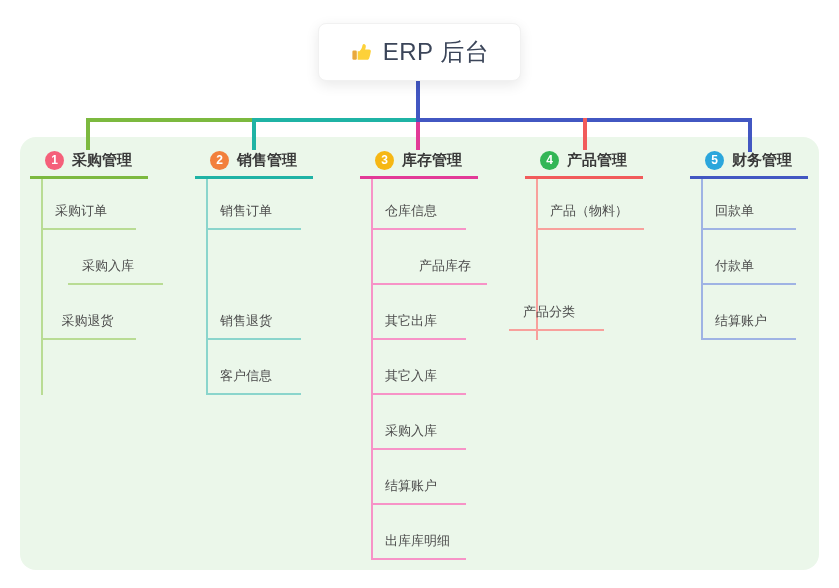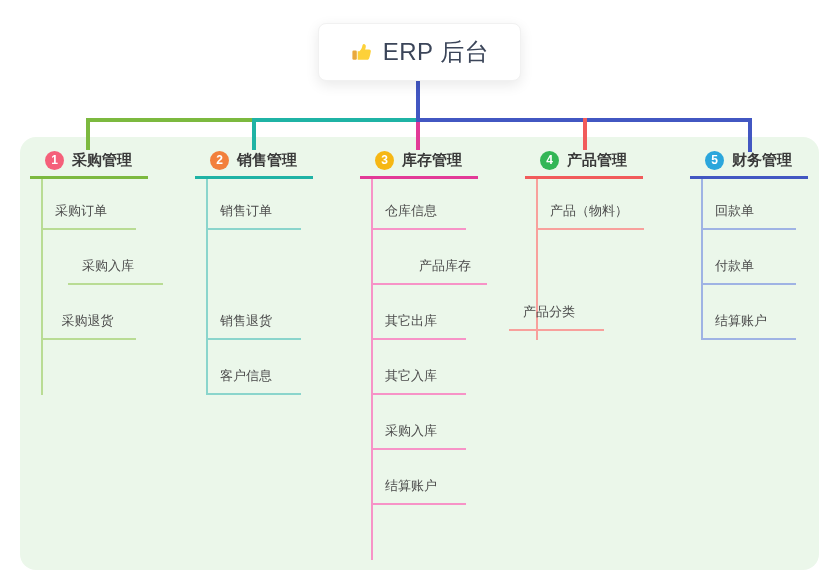--- a/index.html
+++ b/index.html
@@ -63,20 +63,21 @@
     <span class="badge" style="background-color: rgb(246, 183, 20);">3</span>
     <span>库存管理</span>
   </div>
   <div class="trunk" style="left: 371px; top: 179px; height: 381px; background: rgb(247, 147, 199);"></div>
   <div class="child" style="left: 371px; top: 202px; border-bottom-color: rgb(247, 147, 199);">仓库信息</div>
   <div class="child" style="left: 371px; top: 257px; border-bottom-color: rgb(247, 147, 199); padding-left: 48px;">产品库存</div>
   <div class="child" style="left: 371px; top: 312px; border-bottom-color: rgb(247, 147, 199);">其它出库</div>
   <div class="child" style="left: 371px; top: 367px; border-bottom-color: rgb(247, 147, 199);">其它入库</div>
   <div class="child" style="left: 371px; top: 422px; border-bottom-color: rgb(247, 147, 199);">采购入库</div>
   <div class="child" style="left: 371px; top: 477px; border-bottom-color: rgb(247, 147, 199);">结算账户</div>
+  <div class="child" style="left: 371px; top: 532px; border-bottom-color: rgb(247, 147, 199);">出库库明细</div>
 
   <div class="branch-header" style="left: 525px; top: 151px; border-bottom-color: rgb(241, 91, 91);">
     <span class="badge" style="background-color: rgb(51, 182, 86);">4</span>
     <span>产品管理</span>
   </div>
   <div class="trunk" style="left: 536px; top: 179px; height: 161px; background: rgb(248, 160, 156);"></div>
   <div class="child" style="left: 536px; top: 202px; border-bottom-color: rgb(248, 160, 156);">产品（物料）</div>
   <div class="child" style="left: 509px; top: 257px; border-bottom-color: rgb(248, 160, 156); margin-top: 46px;">产品分类</div>
 
   <div class="branch-header" style="left: 690px; top: 151px; border-bottom-color: rgb(66, 87, 194);">

